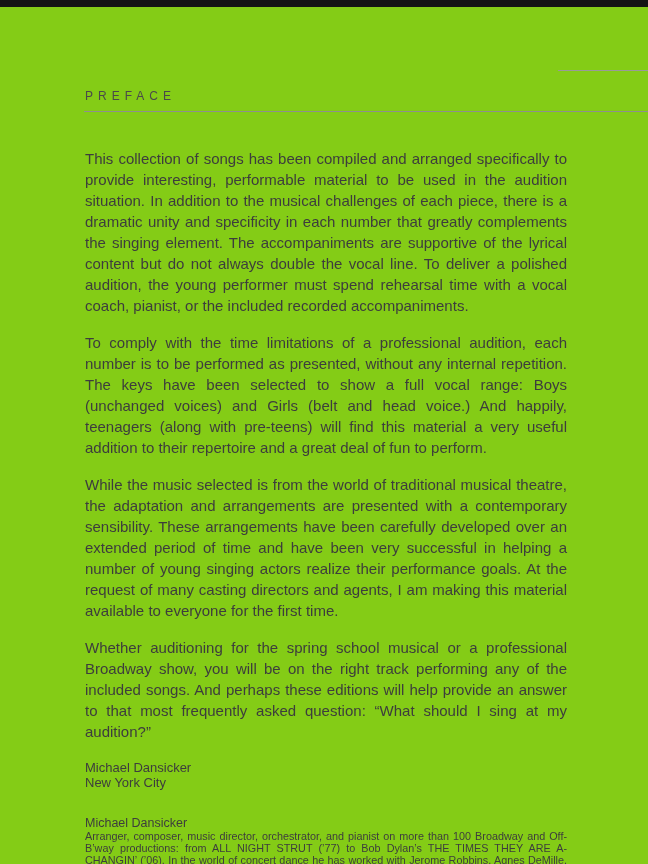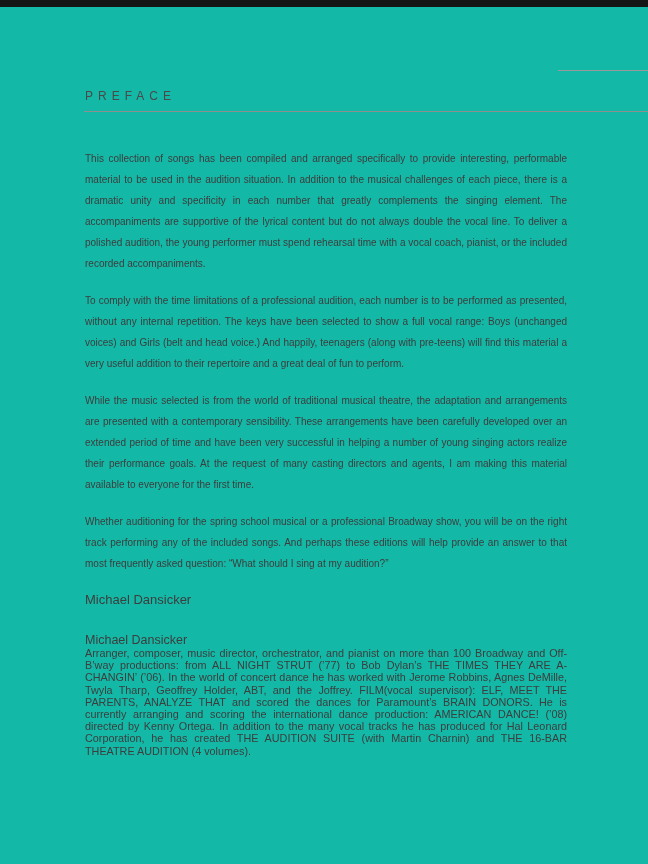--- a/index.html
+++ b/index.html
@@ -4,21 +4,21 @@
 <style>
   html, body {
     margin: 0;
     padding: 0;
     background: #ffffff;
   }
   .page {
     position: relative;
     width: 648px;
     height: 864px;
-    background: #14b8a6;
+    background: #84cc16;
     font-family: "Liberation Sans", sans-serif;
     color: #3d3d3d;
     overflow: hidden;
   }
   .top-edge {
     position: absolute;
     top: 0;
     left: 0;
     width: 100%;
     height: 7px;
@@ -48,21 +48,21 @@
     height: 1px;
     background: #8f8f8f;
   }
   .content {
     position: absolute;
     top: 148px;
     left: 85px;
     width: 482px;
   }
   .para {
-    font-size: 10px;
+    font-size: 15px;
     line-height: 21px;
     text-align: justify;
     margin: 0 0 16px 0;
     color: #3d3d3d;
   }
   .signature {
     margin-top: 18px;
     font-size: 13px;
     line-height: 15px;
     color: #3d3d3d;
@@ -103,20 +103,21 @@
     <p class="para">This collection of songs has been compiled and arranged specifically to provide interesting, performable material to be used in the audition situation. In addition to the musical challenges of each piece, there is a dramatic unity and specificity in each number that greatly complements the singing element.  The accompaniments are supportive of the lyrical content but do not always double the vocal line. To deliver a polished audition, the young performer must spend rehearsal time with a vocal coach, pianist, or the included recorded accompaniments.</p>
 
     <p class="para">To comply with the time limitations of a professional audition, each number is to be performed as presented, without any internal repetition. The keys have been selected to show a full vocal range: Boys (unchanged voices) and Girls (belt and head voice.)  And happily, teenagers (along with pre-teens) will find this material a very useful addition to their repertoire and a great deal of fun to perform.</p>
 
     <p class="para">While the music selected is from the world of traditional musical theatre, the adaptation and arrangements are presented with a contemporary sensibility. These arrangements have been carefully developed over an extended period of time and have been very successful in helping a number of young singing actors realize their performance goals. At the request of many casting directors and agents, I am making this material available to everyone for the first time.</p>
 
     <p class="para">Whether auditioning for the spring school musical or a professional Broadway show, you will be on the right track performing any of the included songs. And perhaps these editions will help provide an answer to that most frequently asked question: “What should I sing at my audition?”</p>
 
     <div class="signature">
       <div>Michael Dansicker</div>
+      <div>New York City</div>
     </div>
 
     <div class="bio">
       <div class="bio-heading">Michael Dansicker</div>
       <div class="bio-text">Arranger, composer, music director, orchestrator, and pianist on more than 100 Broadway and Off-B’way productions: from ALL NIGHT STRUT (’77) to Bob Dylan’s THE TIMES THEY ARE A-CHANGIN’ (’06). In the world of concert dance he has worked with Jerome Robbins, Agnes DeMille, Twyla Tharp, Geoffrey Holder, ABT, and the Joffrey.  FILM(vocal supervisor): ELF, MEET THE PARENTS, ANALYZE THAT and scored the dances for Paramount’s BRAIN DONORS. He is currently arranging and scoring the international dance production: AMERICAN DANCE! (’08) directed by Kenny Ortega. In addition to the many vocal tracks he has produced for Hal Leonard Corporation, he has created THE AUDITION SUITE (with Martin Charnin) and THE 16-BAR THEATRE AUDITION (4 volumes).</div>
     </div>
 
   </div>
 
 </div>

